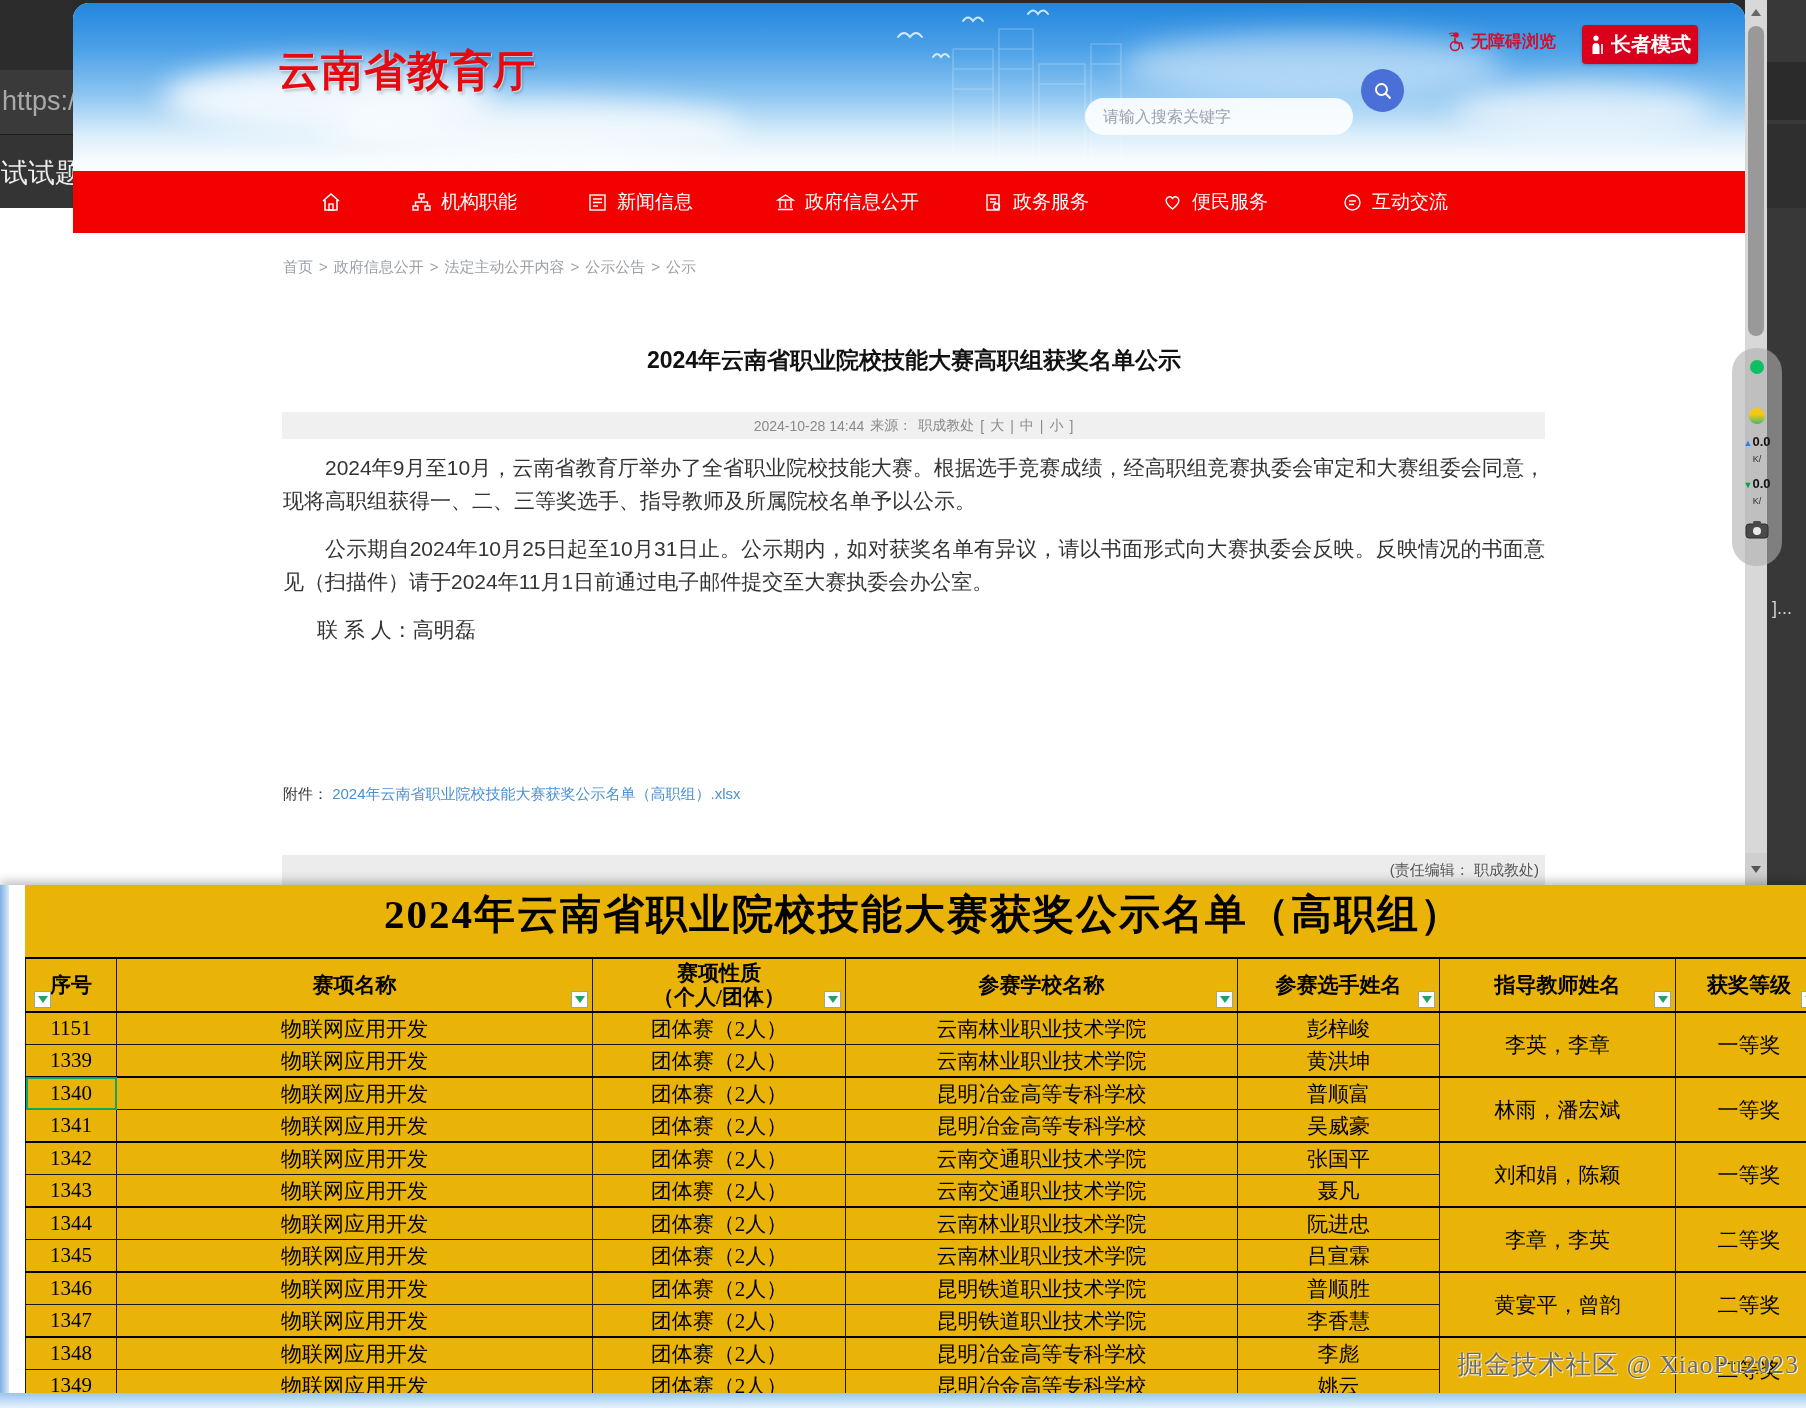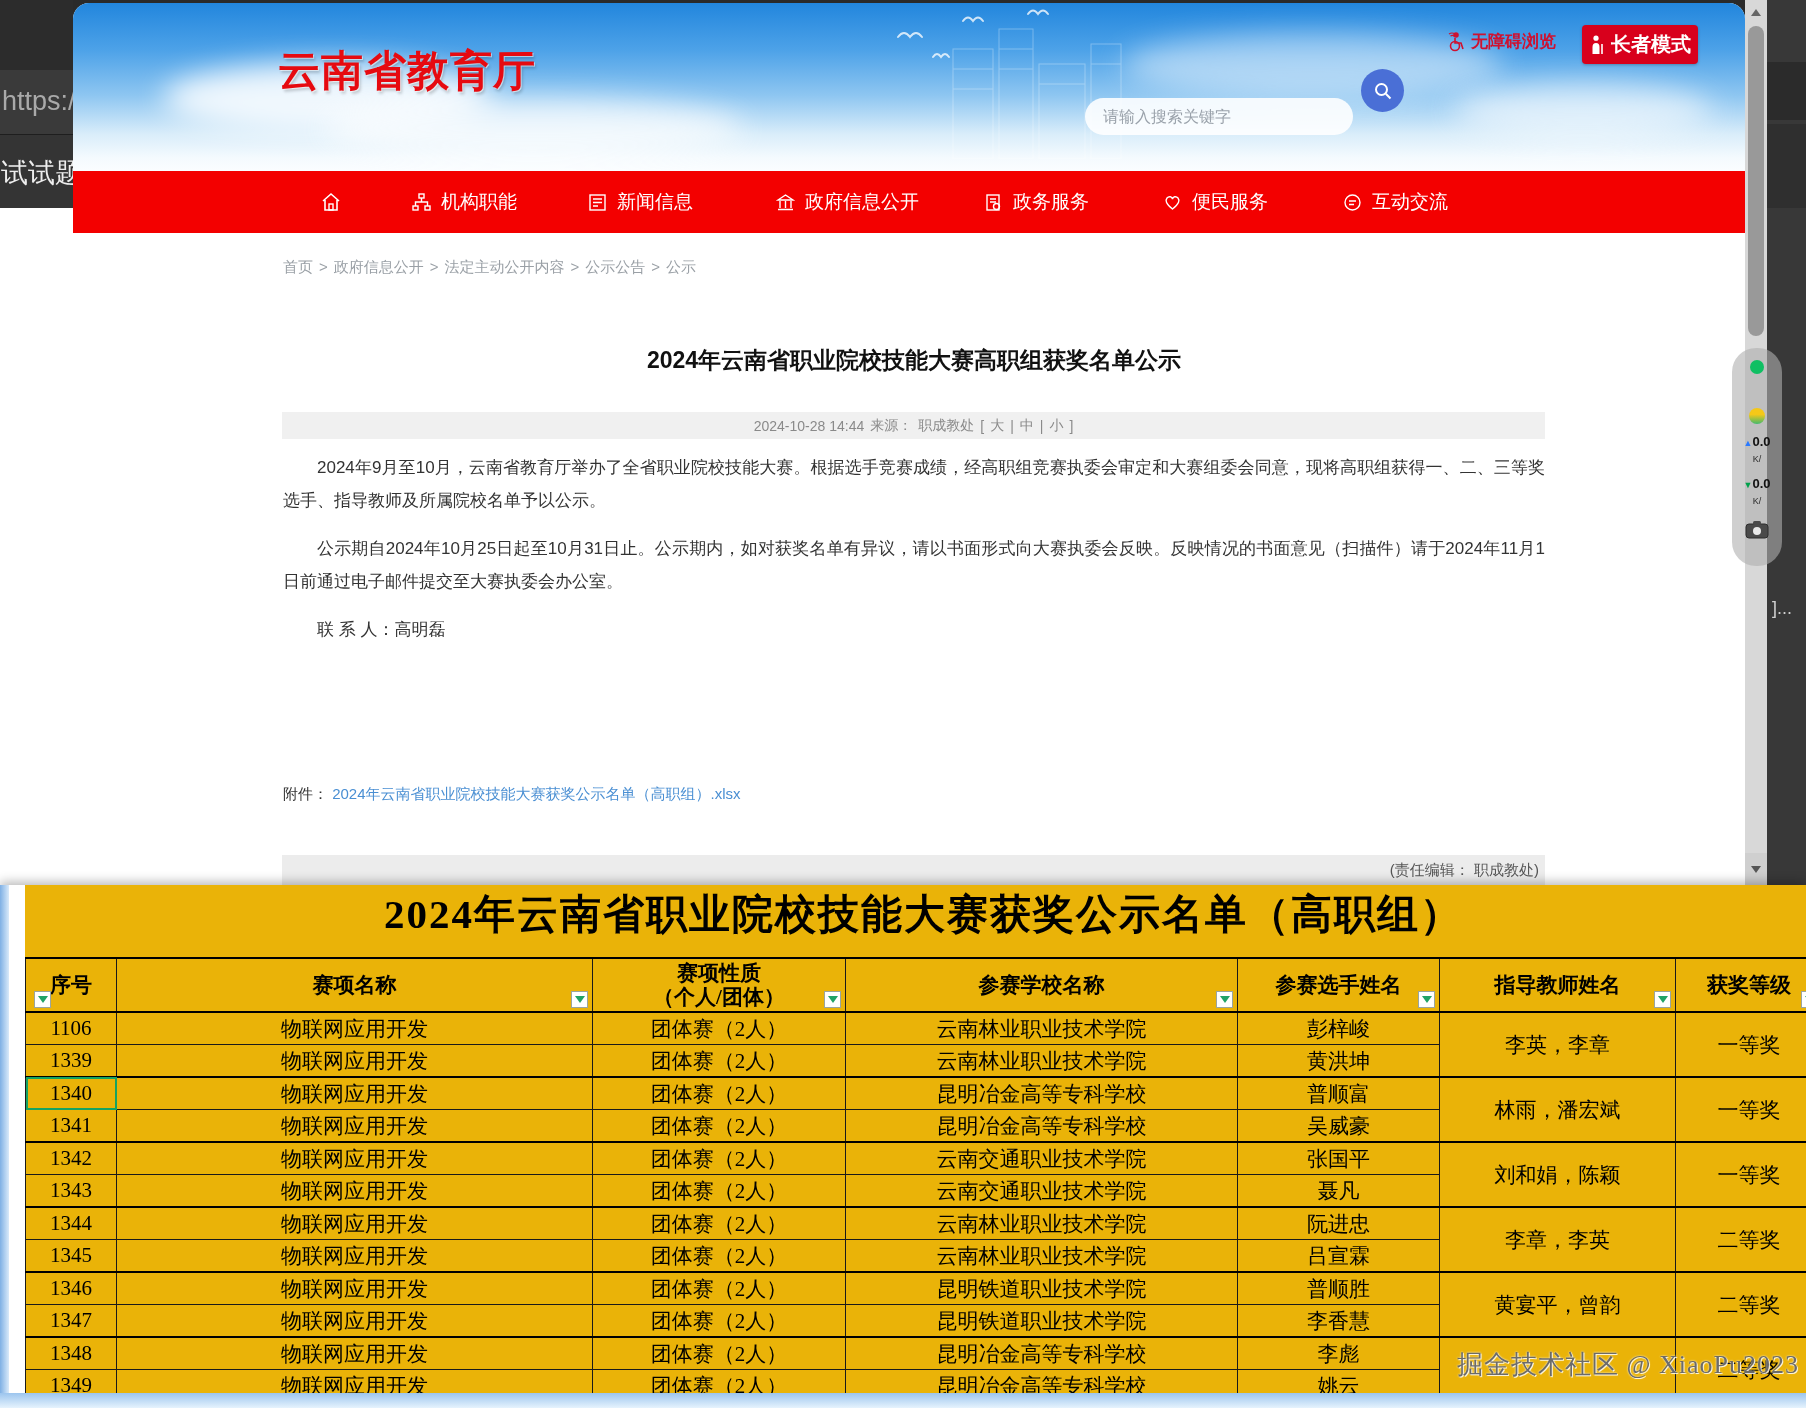--- a/index.html
+++ b/index.html
@@ -52,21 +52,21 @@
   .crumbs{position:absolute;left:210px;top:255px;font-size:15px;color:#9aa0a6;}
   .crumbs a{color:#9aa0a6;text-decoration:none;cursor:pointer;}
   .crumbs .sep{margin:0 6px;color:#9aa0a6;}
 
   
   .art-title{position:absolute;left:210px;top:342px;width:1262px;text-align:center;
     font-size:23px;font-weight:bold;color:#111;}
   .meta-bar{position:absolute;left:209px;top:409px;width:1263px;height:27px;background:#f0f0f0;
     display:flex;align-items:center;justify-content:center;font-size:14px;color:#8a8a8a;gap:6px;}
   .meta-bar .fs{cursor:pointer;color:#8a8a8a;}
-  .art-body{position:absolute;left:210px;top:448px;width:1262px;font-size:17px;color:#333;line-height:33px;}
+  .art-body{position:absolute;left:210px;top:448px;width:1262px;font-size:21px;color:#333;line-height:33px;}
   .art-body p{margin:0 0 15px 0;text-indent:2em;text-align:justify;}
   .cline{margin-top:13px;padding-left:34px;line-height:33px;}
   .attach{position:absolute;left:210px;top:782px;font-size:15px;color:#333;}
   .attach a{color:#4a8fd3;text-decoration:none;cursor:pointer;}
   .foot-bar{position:absolute;left:209px;top:852px;width:1263px;height:33px;background:#ececec;
     font-size:15px;color:#555;text-align:right;line-height:30px;padding-right:6px;box-sizing:border-box;}
 
   
   .vscroll{position:absolute;left:1745px;top:0;width:22px;height:885px;background:#d8d8d8;z-index:3;}
   .vs-up{position:absolute;left:0;top:4px;width:22px;height:16px;display:flex;align-items:center;justify-content:center;cursor:pointer;}
@@ -376,21 +376,21 @@
                   <i></i>
                 </span></th>
             <th><span>获奖等级</span>
               <span class="flt">
                   <i></i>
                 </span></th>
           </tr>
         </thead>
         <tbody>
             <tr class="grp">
-              <td>1106</td>
+              <td>1151</td>
               <td>物联网应用开发</td>
               <td>团体赛（2人）</td>
               <td>云南林业职业技术学院</td>
               <td>彭梓峻</td>
               <td rowspan="2">李英，李章</td>
               <td rowspan="2">一等奖</td>
             </tr>
             <tr>
               <td>1339</td>
               <td>物联网应用开发</td>

